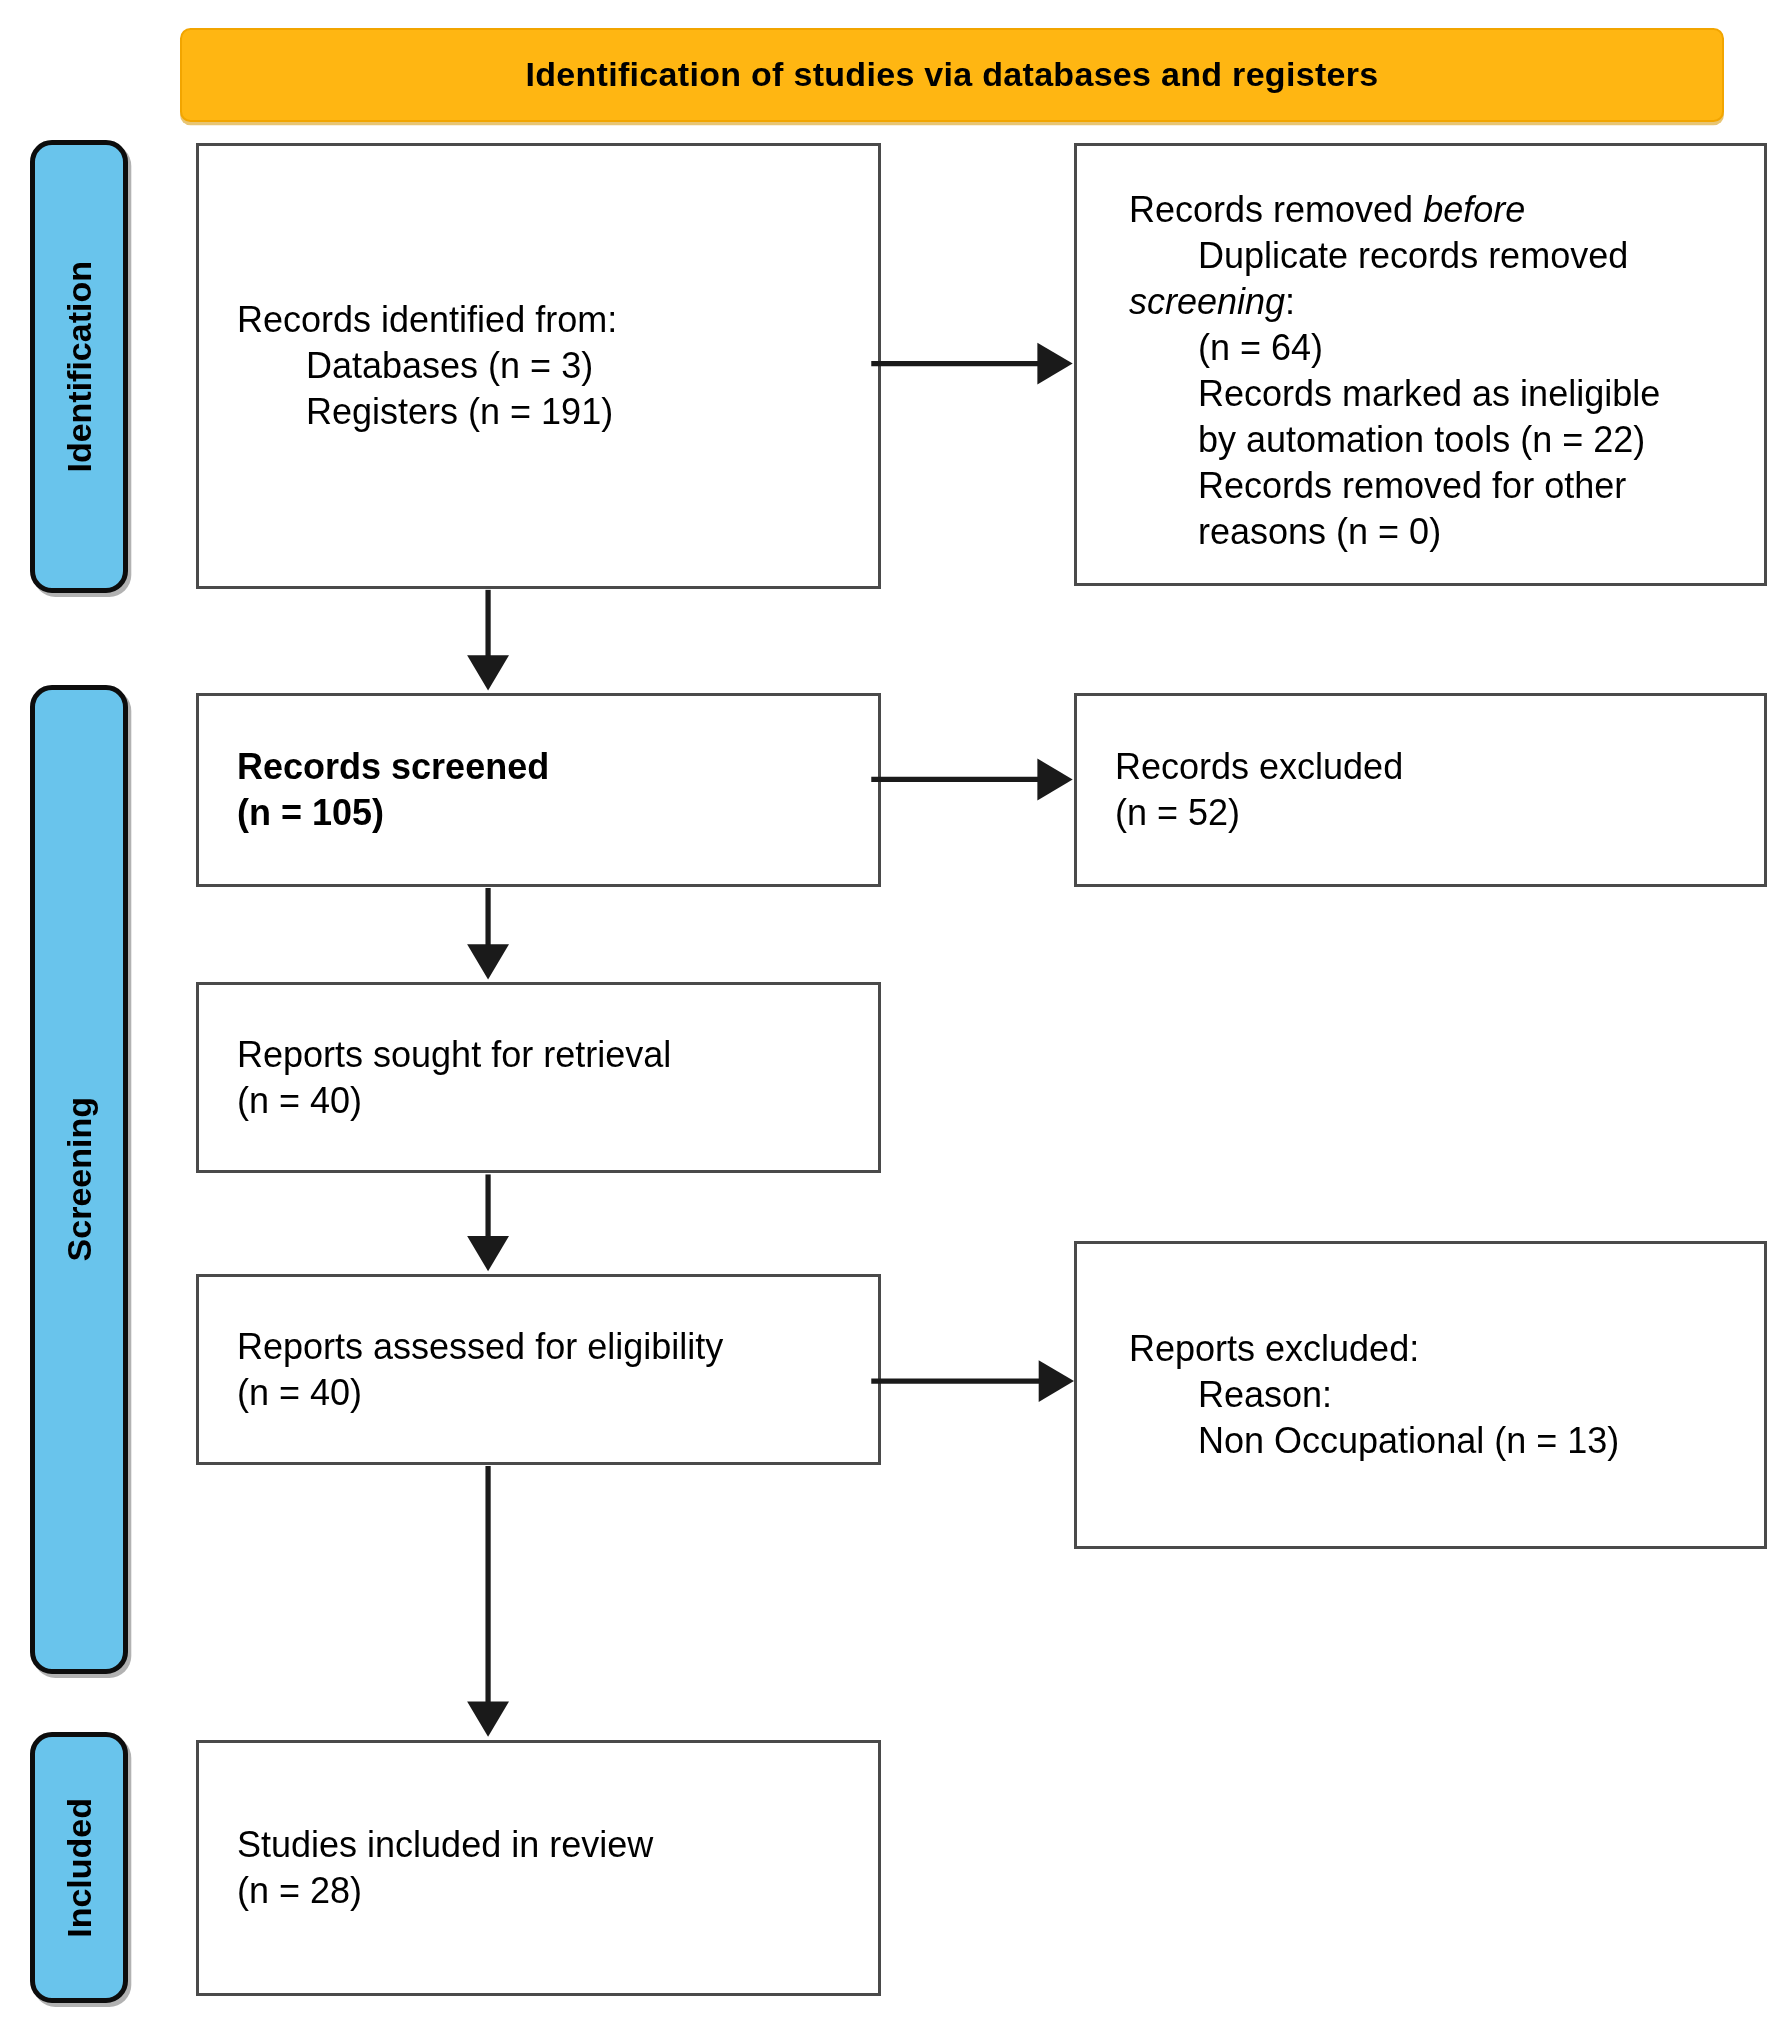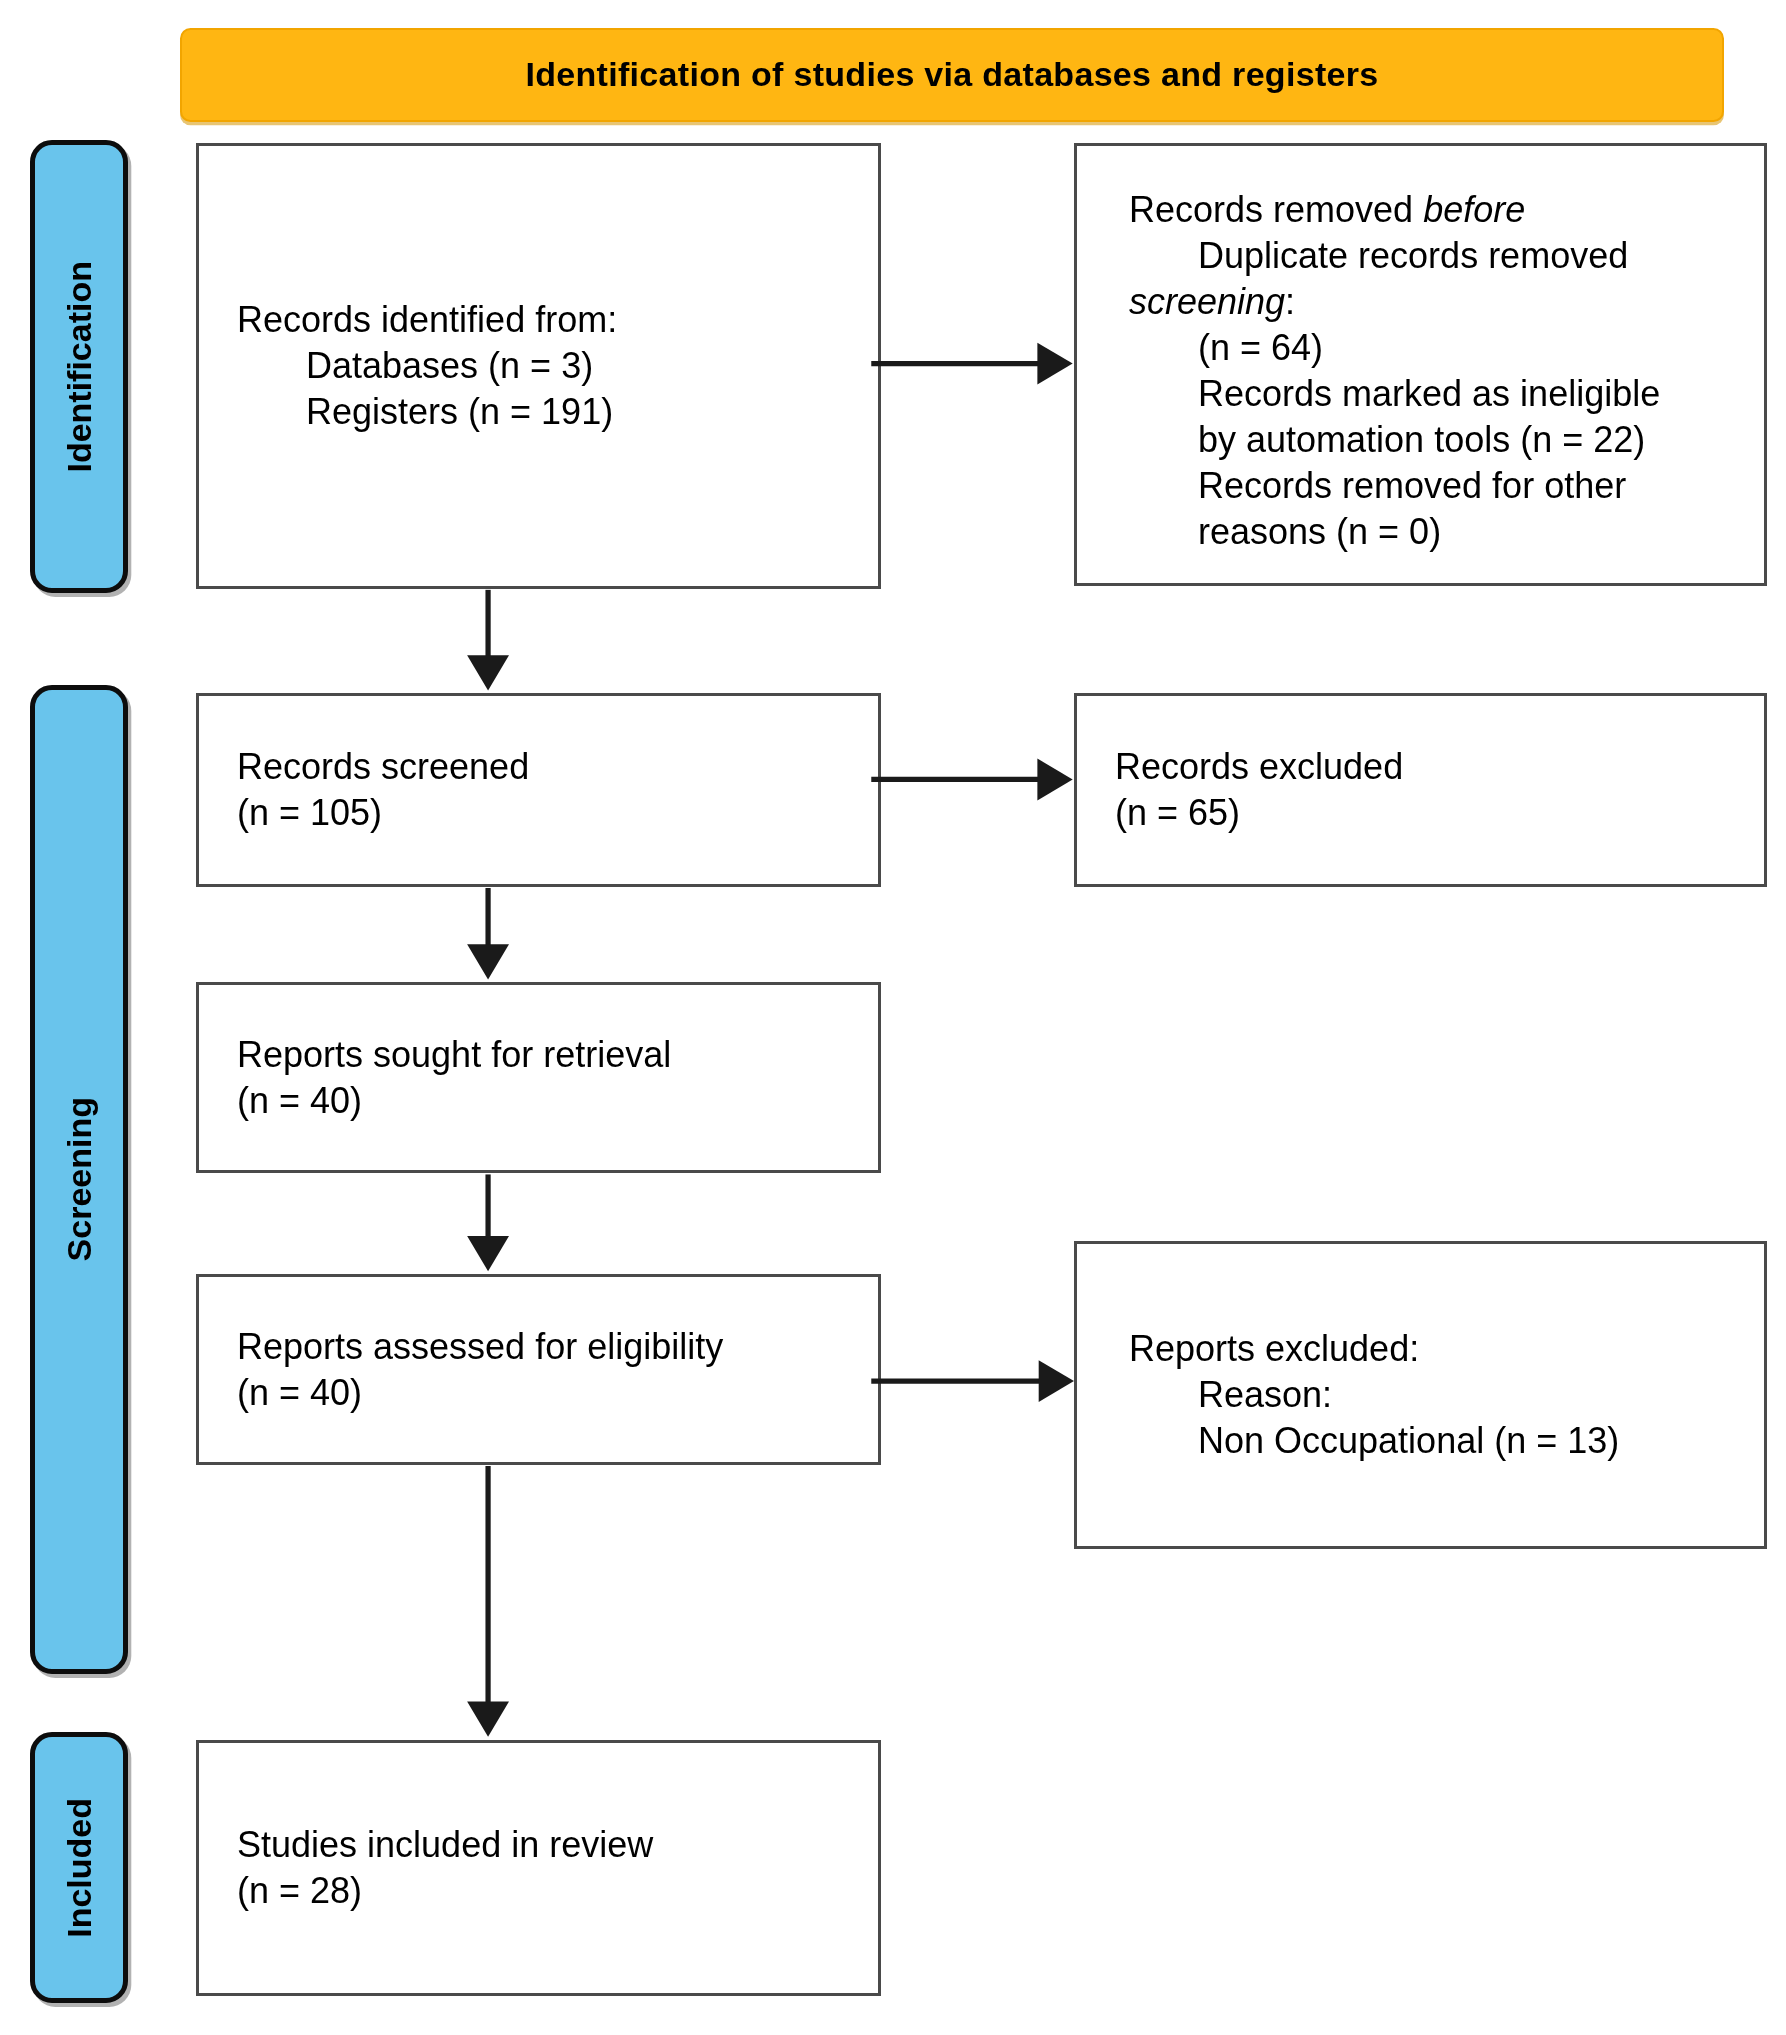--- a/index.html
+++ b/index.html
@@ -39,21 +39,21 @@
     box-sizing:border-box;
     display:flex;flex-direction:column;justify-content:center;
     font-size:36px;line-height:46px;
     padding-left:38px;padding-right:19.6px;
   }
   .fbox.top-align{justify-content:flex-start;padding-top:41px;}
   .col-left{left:196px;width:685px;}
   .col-right{left:1074px;width:693px;}
   .box-identified{top:143px;height:446px;}
   .box-removed{top:143px;height:443px;padding-left:52px;}
-  .box-screened{top:693px;height:194px;}
+  .box-screened{top:693px;height:194px;font-weight:bold;}
   .box-excluded-records{top:693px;height:194px;}
   .box-sought{top:982px;height:191px;}
   .box-assessed{top:1274px;height:191px;}
   .box-excluded-reports{top:1241px;height:308px;padding-left:52px;}
   .box-included-studies{top:1740px;height:256px;}
   .bline{white-space:nowrap;}
   .bline.ind1{padding-left:69px;}
   .it{font-style:italic;}
   
   .arrows{position:absolute;left:0;top:0;width:1787px;height:2035px;pointer-events:none;}
@@ -89,21 +89,21 @@
     <div class="bline ind1"><span>by automation tools (n = 22)</span></div>
     <div class="bline ind1"><span>Records removed for other</span></div>
     <div class="bline ind1"><span>reasons (n = 0)</span></div>
   </div>
 <div class="fbox col-left box-screened">
     <div class="bline"><span>Records screened</span></div>
     <div class="bline"><span>(n = 105)</span></div>
   </div>
 <div class="fbox col-right box-excluded-records">
     <div class="bline"><span>Records excluded</span></div>
-    <div class="bline"><span>(n = 65)</span></div>
+    <div class="bline"><span>(n = 52)</span></div>
   </div>
 <div class="fbox col-left box-sought">
     <div class="bline"><span>Reports sought for retrieval</span></div>
     <div class="bline"><span>(n = 40)</span></div>
   </div>
 <div class="fbox col-left box-assessed">
     <div class="bline"><span>Reports assessed for eligibility</span></div>
     <div class="bline"><span>(n = 40)</span></div>
   </div>
 <div class="fbox col-right box-excluded-reports">

